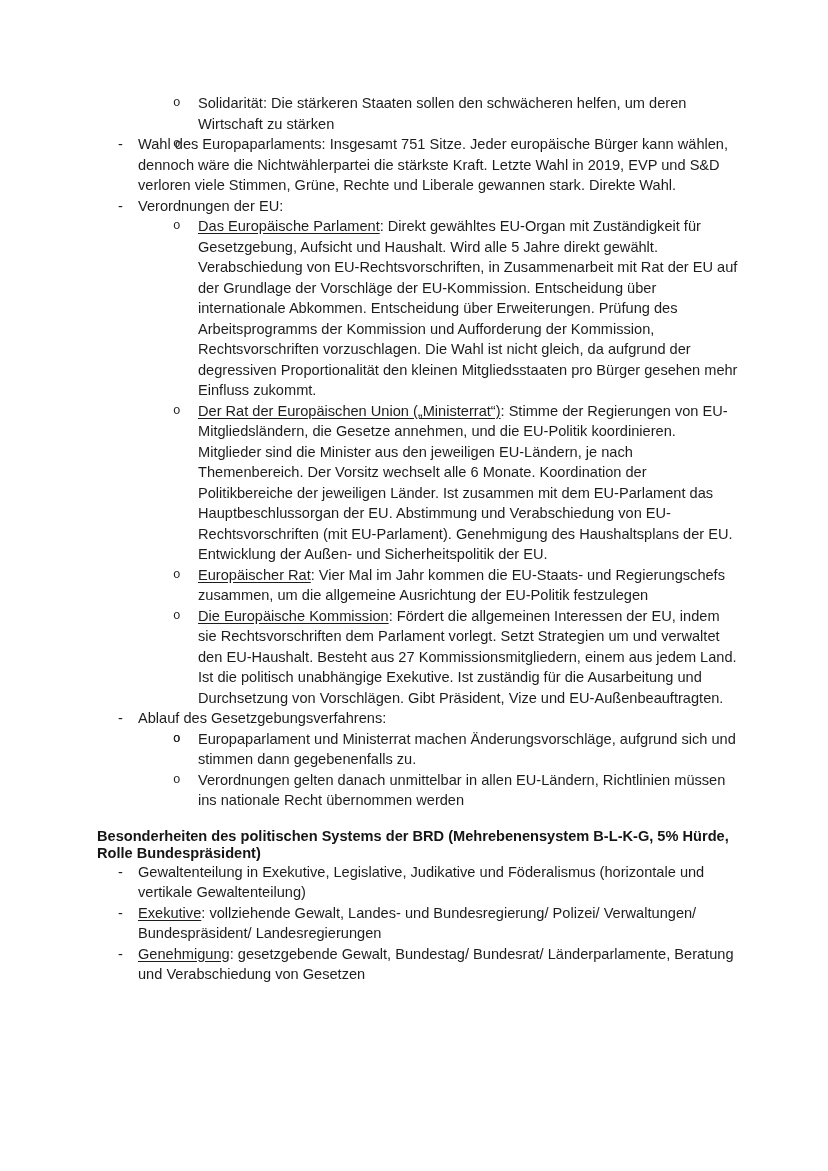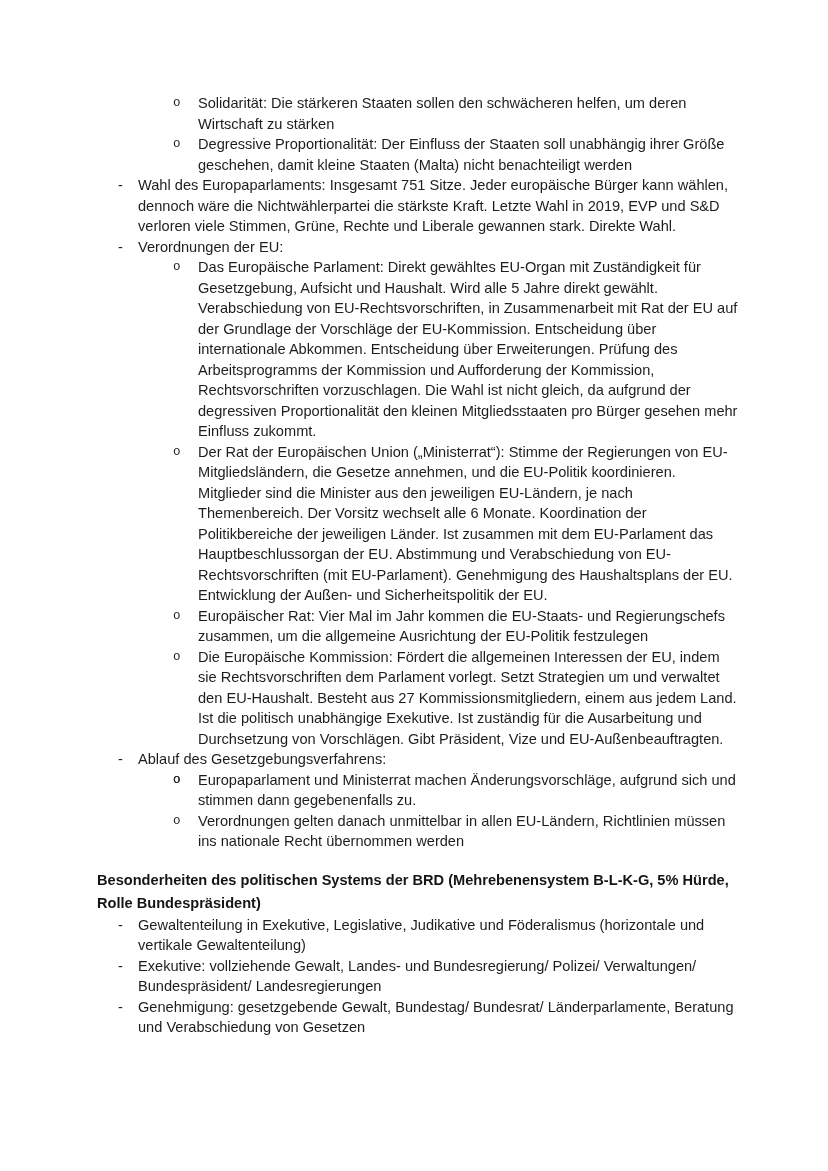--- a/index.html
+++ b/index.html
@@ -26,43 +26,42 @@
   .item > .bullet { position:absolute; top:0; color:#1d1d1d; }
   .l1 { padding-left:41px; }
   .l1 > .bullet { left:21px; }
   .l2 { padding-left:101px; }
   .l2 > .bullet {
     left:76px;
     font-family:"Liberation Mono", monospace;
     font-size:12.5px;
     line-height:20.5px;
   }
-  .lead { text-underline-offset:2px; }
+  .lead { text-decoration:underline; text-underline-offset:2px; }
   .heading {
     margin:17px 0 0 0;
     font-size:14.6px;
     font-weight:bold;
-    line-height:23px;
+    line-height:17px;
     color:#151515;
   }
 </style>
 </head>
 <body>
 
 <div class="page">
   <div class="content">
 
     <div class="item l2">
       <span class="bullet">o</span>
       <span class="txt"><span class="lead"></span><span>Solidarität: Die stärkeren Staaten sollen den schwächeren helfen, um deren Wirtschaft zu stärken</span></span>
     </div>
 
     <div class="item l2">
       <span class="bullet">o</span>
-      <span class="txt"><span class="lead"></span><span>Degressive Proportionalität: Der Einfluss der Staaten soll unabhängig ihrer Größe geschehen, damit kleine Staaten (Malta) nicht benachteiligt werden</span></span>
     </div>
 
     <div class="item l1">
       <span class="bullet">-</span>
       <span class="txt"><span class="lead"></span><span>Wahl des Europaparlaments: Insgesamt 751 Sitze. Jeder europäische Bürger kann wählen, dennoch wäre die Nichtwählerpartei die stärkste Kraft. Letzte Wahl in 2019, EVP und S&amp;D verloren viele Stimmen, Grüne, Rechte und Liberale gewannen stark. Direkte Wahl.</span></span>
     </div>
 
     <div class="item l1">
       <span class="bullet">-</span>
       <span class="txt"><span class="lead"></span><span>Verordnungen der EU:</span></span>

